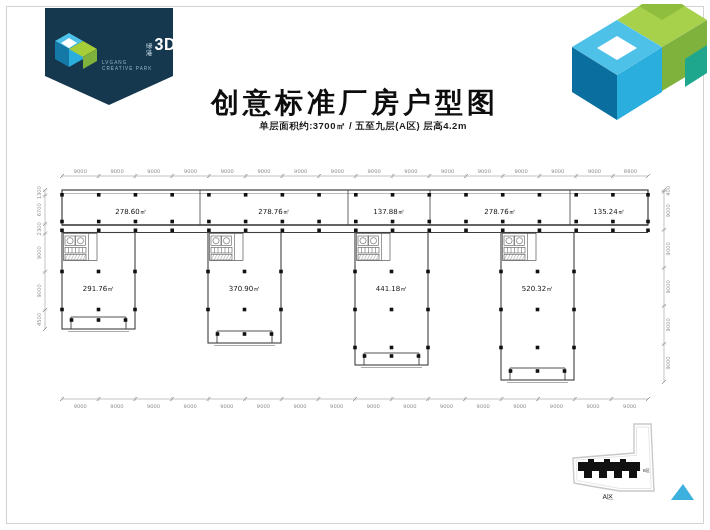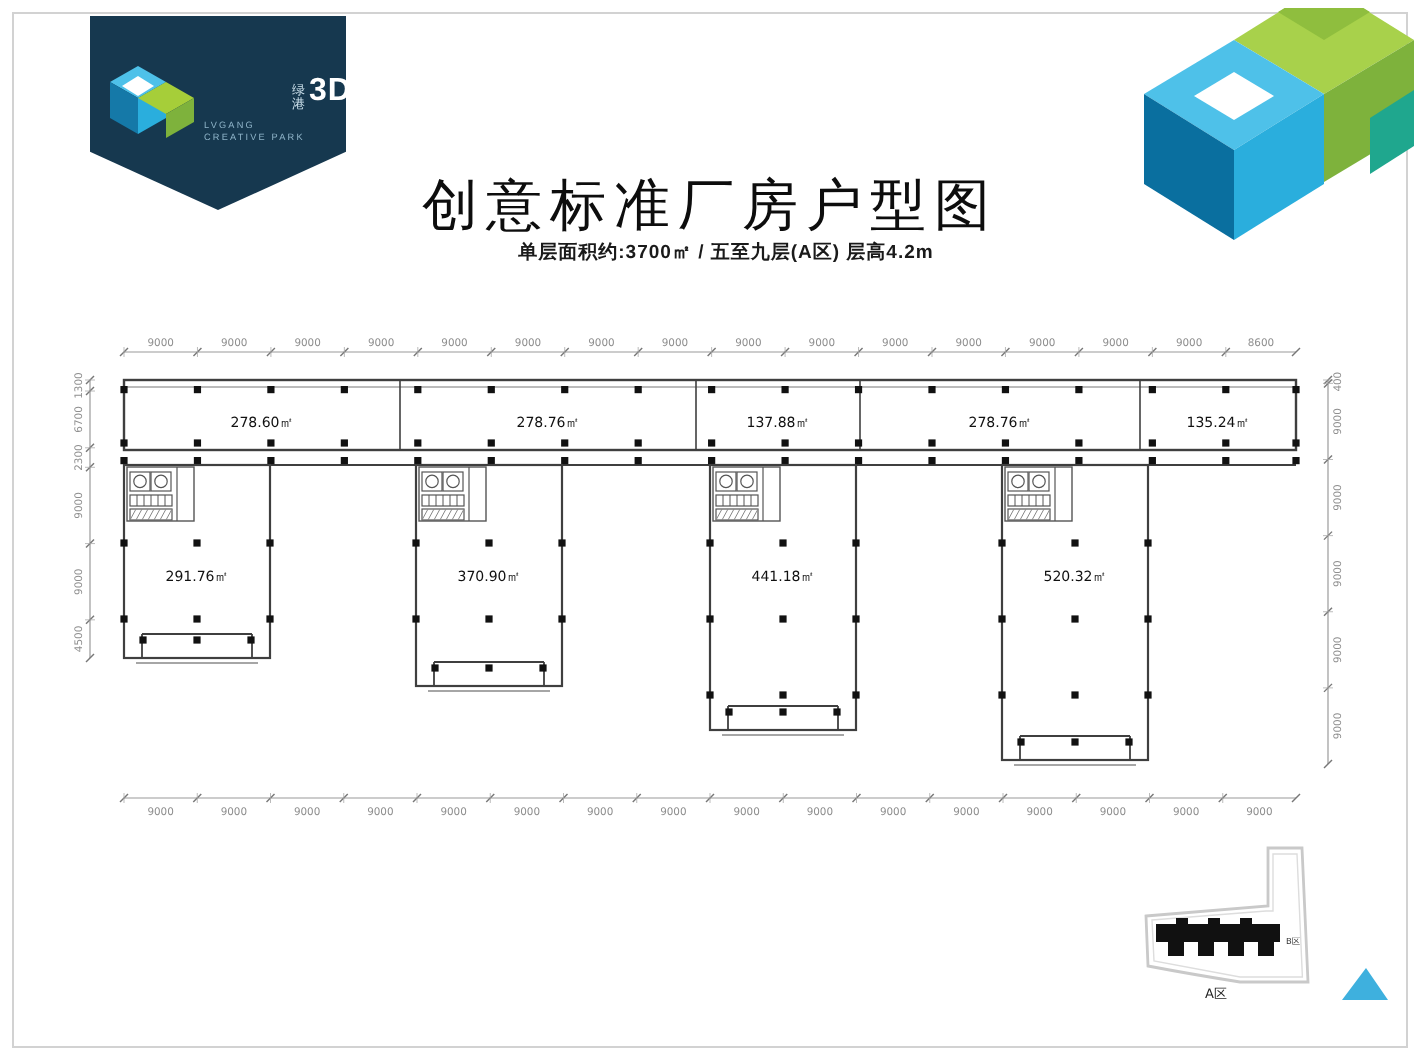--- a/index.html
+++ b/index.html
@@ -16,21 +16,21 @@
   }
   .pennant .cube{position:absolute;left:9px;top:22px;}
   .brand-text{position:absolute;left:57px;top:27px;color:#fff;}
   .brand-row{display:flex;align-items:flex-end;padding-left:44px;}
   .cn-small{font-size:6.5px;line-height:7px;color:#cfe3ee;margin-right:2px;white-space:pre-line;}
   .cn-large{font-size:16px;font-weight:bold;letter-spacing:0.5px;white-space:nowrap;}
   .en-lines{margin-top:4px;font-size:4.6px;letter-spacing:1.1px;color:#8fb4c9;line-height:6px;}
   
   .page-title{
     position:absolute;left:0;right:0;top:84px;text-align:center;
-    font-size:28px;font-weight:normal;letter-spacing:4px;color:#0d0d0d;
+    font-size:28px;font-weight:bold;letter-spacing:4px;color:#0d0d0d;
   }
   .page-subtitle{
     position:absolute;left:0;right:0;top:120px;text-align:center;
     font-size:9.5px;font-weight:bold;color:#1a1a1a;letter-spacing:0.5px;padding-left:16px;
   }
   
   #plan-svg{position:absolute;left:30px;top:148px;}
   #keymap-svg{position:absolute;left:560px;top:420px;}
   #cube-art{position:absolute;left:565px;top:4px;}
   svg text{font-family:"DejaVu Sans","Liberation Sans",sans-serif;}

